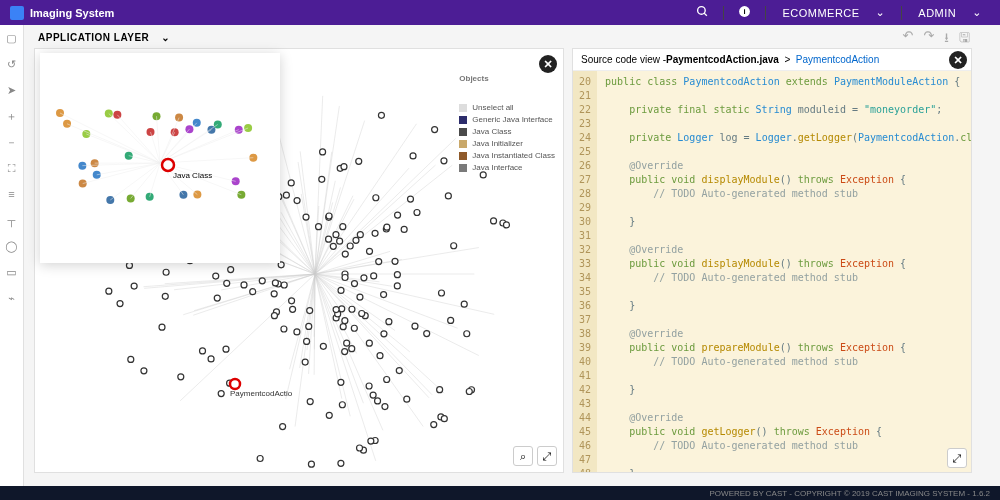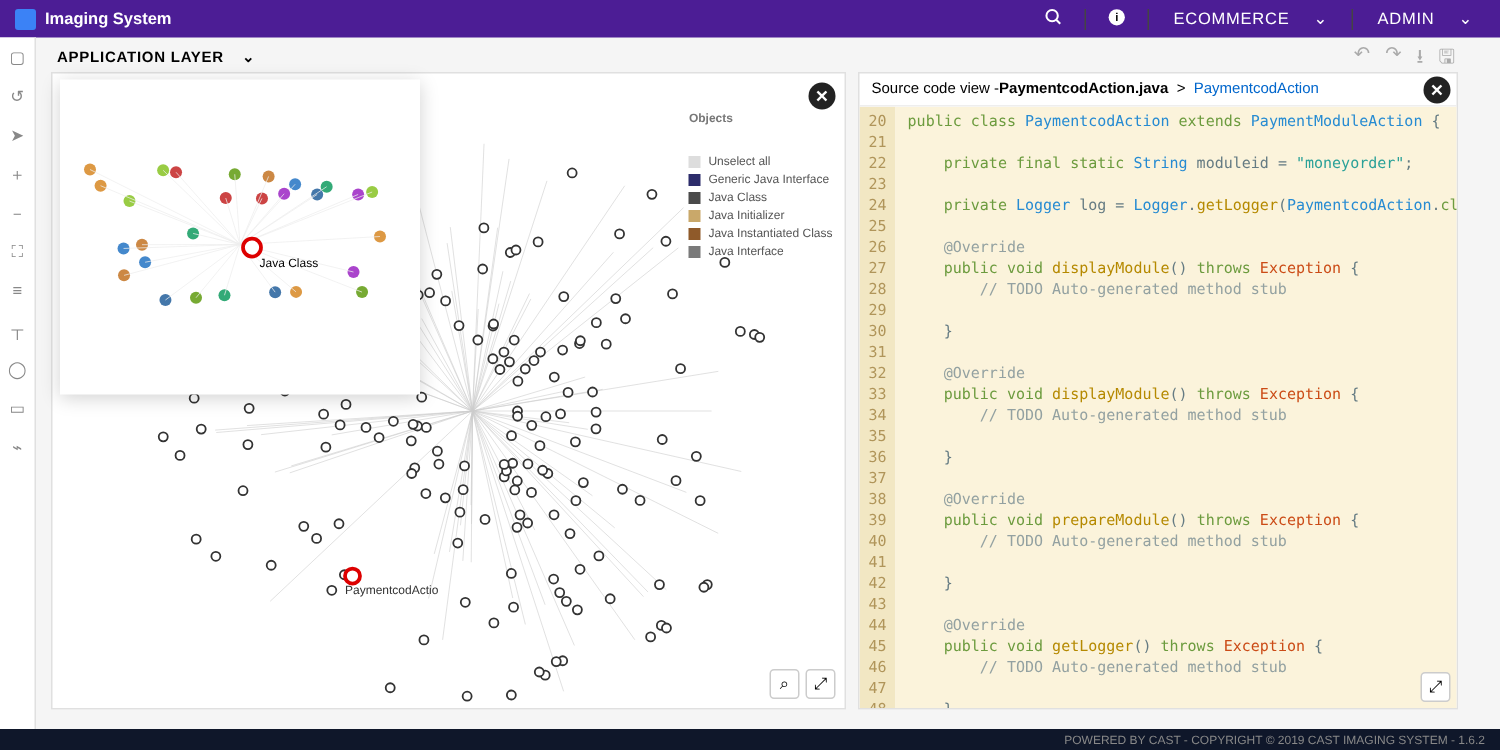--- a/index.html
+++ b/index.html
@@ -6,21 +6,21 @@
 body{font-family:-apple-system,Helvetica,Arial,sans-serif;font-size:11px;background:#f5f5f5;width:1000px;height:500px;overflow:hidden;position:relative}
 .topbar{height:25px;background:#4c1d95;color:#fff;display:flex;align-items:center;padding:0 10px;font-size:11px}
 .topbar .logo{width:14px;height:14px;background:#3b82f6;border-radius:2px;margin-right:6px}
 .topbar .title{font-weight:600}
 .topbar .spacer{flex:1}
 .topbar .icon{margin:0 6px;cursor:pointer;color:#fff;font-size:12px}
 .topbar .sep{width:1px;height:14px;background:#444;margin:0 8px}
 .topbar .menu{margin:16px 8px;cursor:pointer;font-weight:400;letter-spacing:.5px;display:flex;align-items:center;gap:16px}
 .sidebar{position:absolute;left:0;top:25px;bottom:14px;width:24px;background:#fff;border-right:1px solid #e0e0e0;display:flex;flex-direction:column;align-items:center;padding-top:6px;gap:12px}
 .sidebar .tool{width:14px;height:14px;cursor:pointer;color:#888;display:flex;align-items:center;justify-content:center}
-.crumb{position:absolute;left:38px;top:32px;font-size:10px;font-weight:700;letter-spacing:.5px;display:flex;align-items:center;gap:12px;cursor:pointer}
+.crumb{position:absolute;left:38px;top:32px;font-size:10px;font-weight:700;letter-spacing:.5px;display:flex;gap:12px;cursor:pointer}
 .panel-actions{position:absolute;right:30px;top:28px;display:flex;gap:10px;color:#aaa}
 .panel-actions span{cursor:pointer;font-size:13px}
 .graph{position:absolute;left:34px;top:48px;width:530px;height:425px;background:#fff;border:1px solid #e0e0e0}
 .graph svg{width:100%;height:100%}
 .graph .nodelabel{position:absolute;left:195px;top:340px;font-size:8px;color:#333}
 .graph-tools{position:absolute;right:6px;bottom:6px;display:flex;gap:4px}
 .graph-tools .btn{width:20px;height:20px;border:1px solid #ccc;background:#fff;border-radius:3px;display:flex;align-items:center;justify-content:center;cursor:pointer;font-size:11px}
 .graph-close{position:absolute;right:6px;top:6px;width:18px;height:18px;border-radius:50%;background:#222;color:#fff;display:flex;align-items:center;justify-content:center;cursor:pointer;font-size:11px;font-weight:700}
 .minimap{position:absolute;left:40px;top:53px;width:240px;height:210px;background:#fff;box-shadow:0 2px 12px rgba(0,0,0,.18);z-index:5}
 .minimap svg{width:100%;height:100%}

